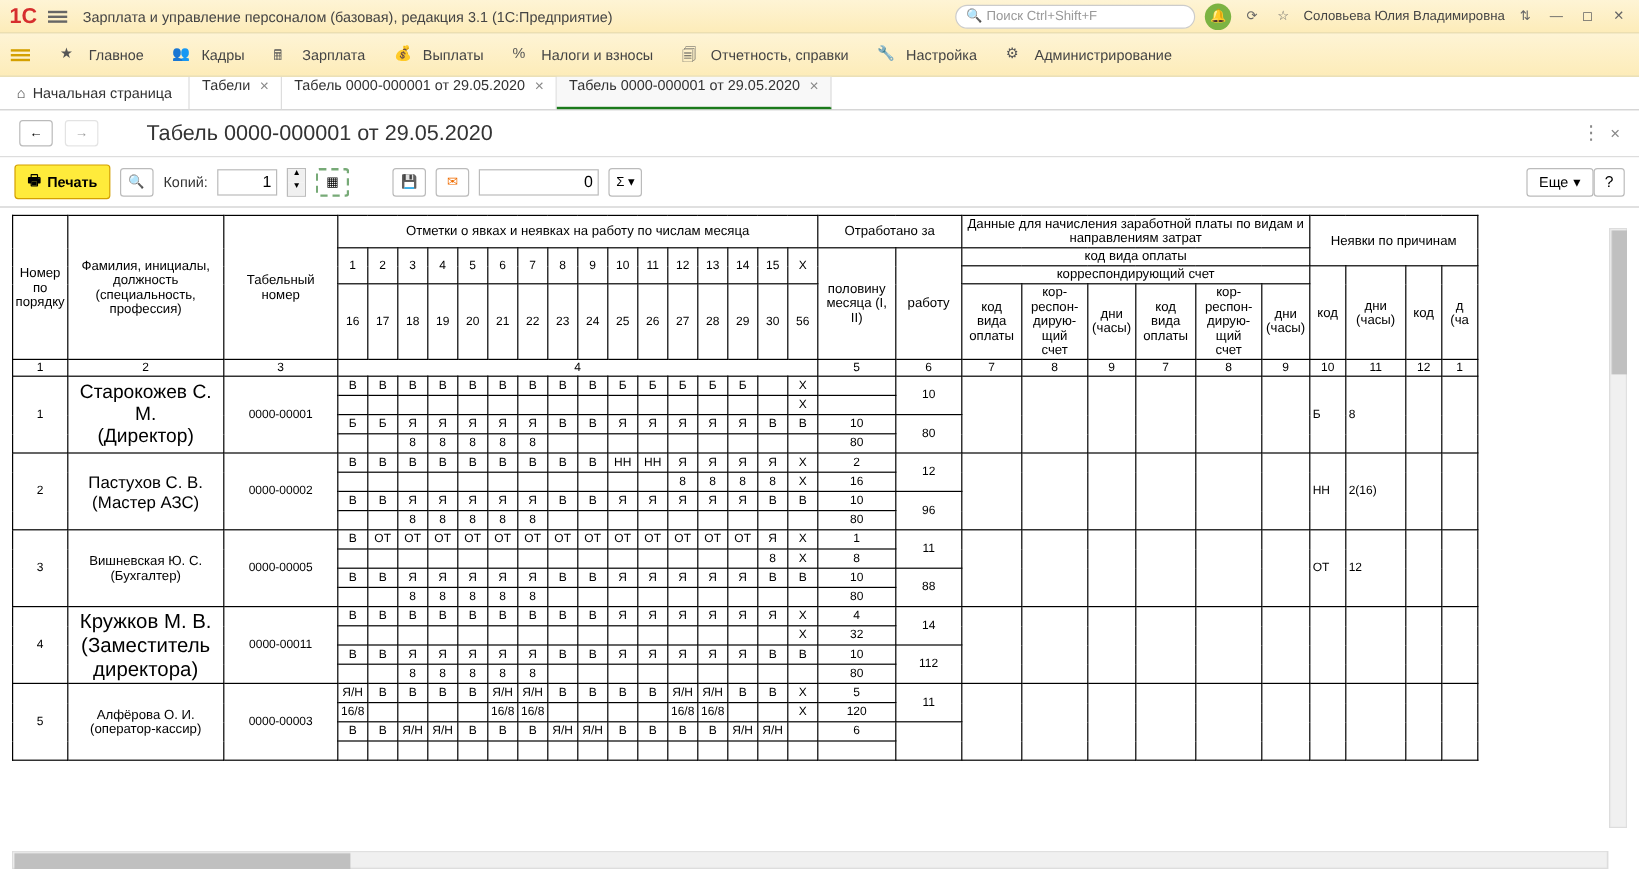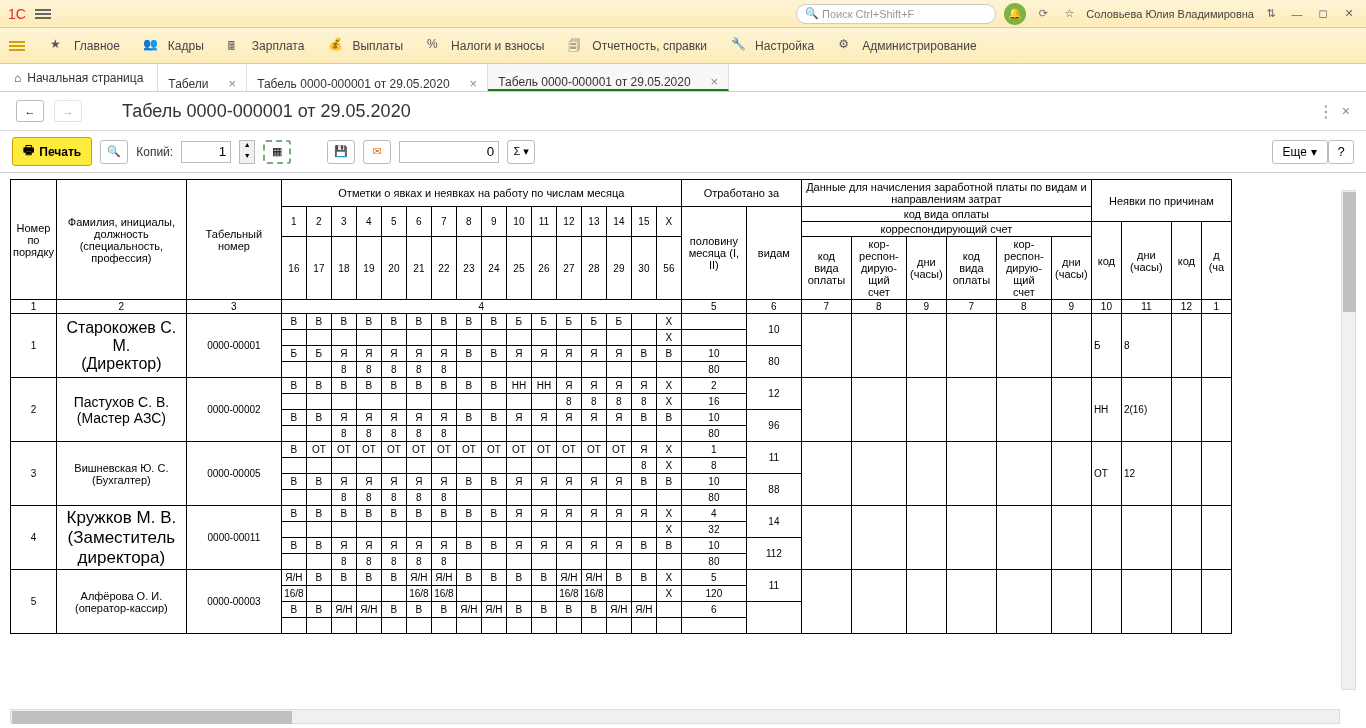--- a/index.html
+++ b/index.html
@@ -1,29 +1,29 @@
 <!DOCTYPE html>
 <html><head>
 <meta charset="utf-8">
 <style>
 *{box-sizing:border-box;margin:0;padding:0;font-family:Arial,sans-serif}
 body{font-size:11px;background:#fff;overflow:hidden}
 .titlebar{height:28px;background:linear-gradient(#fef4d5,#fdecb9);display:flex;align-items:center;padding:0 8px;gap:8px;border-bottom:1px solid #e0d090}
-.logo{color:#d62e2e;font-weight:normal;font-size:14px}
+.logo{color:#d62e2e;font-weight:bold;font-size:18px}
 .titlebar-text{font-size:12px;color:#444;margin-left:4px}
 .search-box{margin-left:auto;width:200px;height:20px;border:1px solid #ccc;border-radius:10px;padding:0 8px;display:flex;align-items:center;background:#fff;color:#999;font-size:11px}
 .green-bell{width:22px;height:22px;background:#7cb342;border-radius:50%;display:flex;align-items:center;justify-content:center;color:#fff}
 .tb-icon{width:18px;height:18px;color:#666;display:flex;align-items:center;justify-content:center;cursor:pointer}
 .user-name{font-size:11px;color:#444}
 .menubar{height:36px;background:linear-gradient(#fef4d5,#fdecb9);display:flex;align-items:center;padding:0 8px;gap:24px;border-bottom:1px solid #e0d090}
 .menu-item{display:flex;align-items:center;gap:6px;font-size:12px;color:#444;cursor:pointer}
 .menu-icon{width:18px;height:18px;color:#555}
 .tabs-row{height:28px;background:#fff;border-bottom:1px solid #ccc;display:flex;align-items:stretch}
 .home-tab{padding:0 14px;display:flex;align-items:center;gap:6px;font-size:12px;color:#333;border-right:1px solid #ddd}
-.tab{padding:0 10px;display:flex;align-items:flex-end;gap:20px;font-size:12px;color:#333;border-right:1px solid #ddd;cursor:pointer}
+.tab{padding:0 10px;display:flex;align-items:flex-start;gap:8px;font-size:12px;color:#333;border-right:1px solid #ddd;cursor:pointer}
 .tab.active{border-bottom:2px solid #1a7a1a;background:#f8f8f8}
 .tab-close{color:#888;font-size:13px;cursor:pointer}
 .content-header{padding:8px 16px;display:flex;align-items:center;gap:10px;border-bottom:1px solid #ddd}
 .nav-btn{width:28px;height:22px;border:1px solid #bbb;background:#fff;border-radius:3px;display:flex;align-items:center;justify-content:center;cursor:pointer}
 .page-title{font-size:18px;color:#333;margin-left:30px}
 .header-right{margin-left:auto;display:flex;gap:8px;align-items:center}
 .dots{font-size:16px;color:#888;cursor:pointer}
 .close-x{font-size:14px;color:#888;cursor:pointer}
 .toolbar{padding:6px 12px;display:flex;align-items:center;gap:8px;border-bottom:1px solid #ccc}
 .btn-print{background:#ffeb3b;border:1px solid #d4a000;padding:3px 10px;border-radius:3px;display:flex;align-items:center;gap:5px;font-size:12px;cursor:pointer;font-weight:bold}
@@ -52,20 +52,21 @@
 
 <div class="titlebar">
   <span class="logo">1С</span>
   <span class="tb-icon">
       <span class="ham">
         <span></span>
         <span></span>
         <span></span>
       </span>
     </span>
+  <span class="titlebar-text">Зарплата и управление персоналом (базовая), редакция 3.1  (1С:Предприятие)</span>
   <div class="search-box">
     <span>🔍</span>&nbsp;
     <span>Поиск Ctrl+Shift+F</span>
   </div>
   <span class="green-bell">🔔</span>
   <span class="tb-icon">⟳</span>
   <span class="tb-icon">☆</span>
   <span class="user-name">Соловьева Юлия Владимировна</span>
   <span class="tb-icon">⇅</span>
   <span class="tb-icon">—</span>
@@ -194,21 +195,21 @@
           <td rowspan="2" class="w25">8</td>
           <td rowspan="2" class="w25">9</td>
           <td rowspan="2" class="w25">10</td>
           <td rowspan="2" class="w25">11</td>
           <td rowspan="2" class="w25">12</td>
           <td rowspan="2" class="w25">13</td>
           <td rowspan="2" class="w25">14</td>
           <td rowspan="2" class="w25">15</td>
           <td rowspan="2" class="w25">X</td>
           <td rowspan="4" style="width:65px" class="hdr">половину месяца (I, II)</td>
-          <td rowspan="4" style="width:55px" class="hdr">видам</td>
+          <td rowspan="4" style="width:55px" class="hdr">работу</td>
           <td colspan="6" class="hdr">код вида оплаты</td>
         </tr>
         <tr>
           <td colspan="6" class="hdr">корреспондирующий счет</td>
           <td rowspan="3" style="width:30px" class="hdr">код</td>
           <td rowspan="3" style="width:50px" class="hdr">дни (часы)</td>
           <td rowspan="3" style="width:30px" class="hdr">код</td>
           <td rowspan="3" style="width:30px" class="hdr">д<br>(ча</td>
         </tr>
         <tr>

